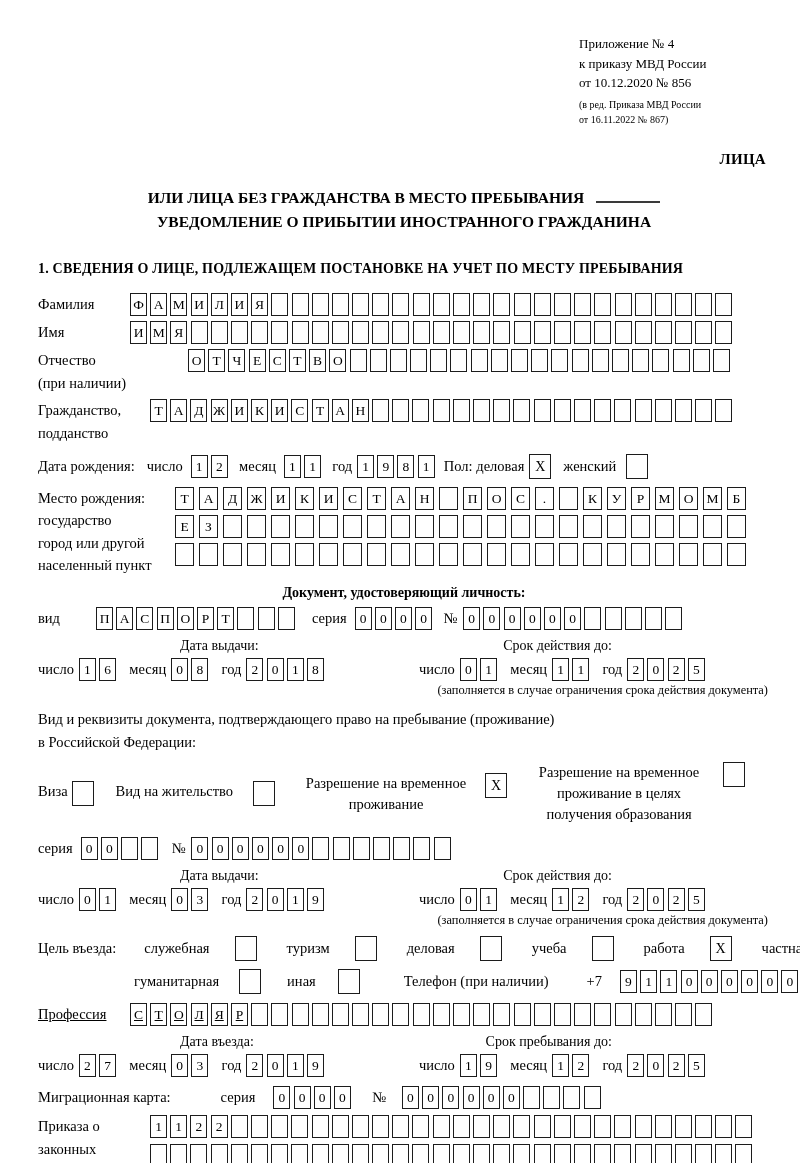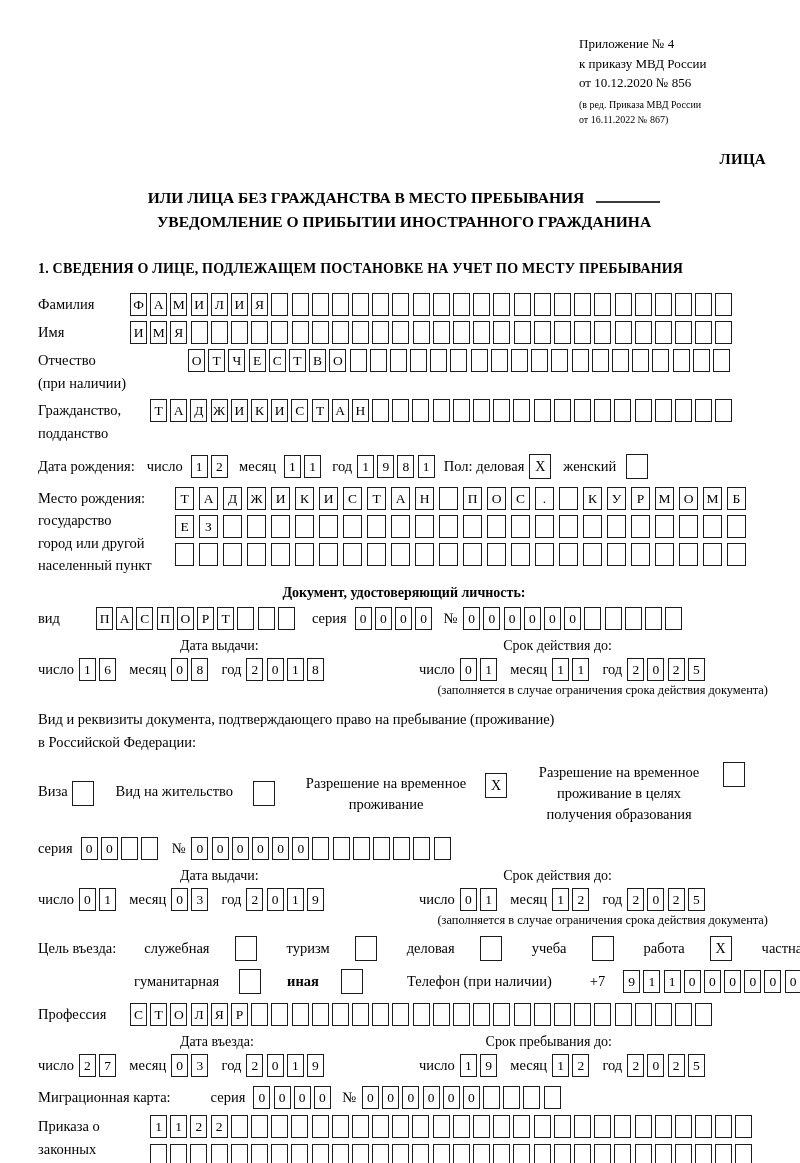--- a/index.html
+++ b/index.html
@@ -53,21 +53,21 @@
   .permits .opt{display:flex;align-items:flex-start;}
   .permits .optlbl{display:inline-block;text-align:center;line-height:1.45;}
   .permits .c2{max-width:178px;}
   .permits .c3{max-width:188px;}
   
   .purpose{display:flex;align-items:center;white-space:nowrap;margin:8px 0 4px 0;gap:20px;}
   .purpose .plbl{margin:0 5px 0 10px;}
   .purpose .plbl.first{margin-left:8px;}
   .row2{display:flex;align-items:center;white-space:nowrap;margin:8px 0 4px 0;padding-left:96px;gap:10px;}
   
-  .mig{display:flex;align-items:center;margin:9px 0 6px 0;white-space:nowrap;}
+  .mig{display:flex;align-items:center;margin:9px 0 6px 0;white-space:nowrap;gap:10px;}
   
   .reps{display:flex;align-items:flex-start;margin-top:6px;}
   .reps .labels{width:112px;flex:none;line-height:1.6;}
   .reps .rows .cells{margin-bottom:6px;}
   .center-b{font-weight:bold;text-align:center;font-size:14px;margin:8px 0 6px 0;}
 </style>
 </head>
 <body>
 
 <div class="page">
@@ -545,39 +545,39 @@
     <span class="cbx">X</span>
     <span class="plbl">частная</span>
     <span class="cbx"></span>
     <span class="plbl">транзит</span>
     <span class="cbx"></span>
   </div>
 
   <div class="row2">
     <span>гуманитарная</span>
     <span class="cbx" style="margin-left:10px;"></span>
-    <span style="margin-left:16px;font-weight:bold;">иная</span>
+    <span style="margin-left:16px;">иная</span>
     <span class="cbx" style="margin-left:12px;"></span>
     <span style="margin-left:34px;">Телефон (при наличии)</span>
     <span style="margin-left:28px;margin-right:8px;">+7</span>
     <span class="cells">
         <span class="cell">9</span>
         <span class="cell">1</span>
         <span class="cell">1</span>
         <span class="cell">0</span>
         <span class="cell">0</span>
         <span class="cell">0</span>
         <span class="cell">0</span>
         <span class="cell">0</span>
         <span class="cell">0</span>
         <span class="cell"></span>
       </span>
   </div>
 
-  <div class="line" style="margin-top:9px;">
+  <div class="line" style="margin-top:9px;text-decoration:underline;">
     <span class="lbl w92">Профессия</span>
     <span class="cells">
         <span class="cell">С</span>
         <span class="cell">Т</span>
         <span class="cell">О</span>
         <span class="cell">Л</span>
         <span class="cell">Я</span>
         <span class="cell">Р</span>
         <span class="cell"></span>
         <span class="cell"></span>

